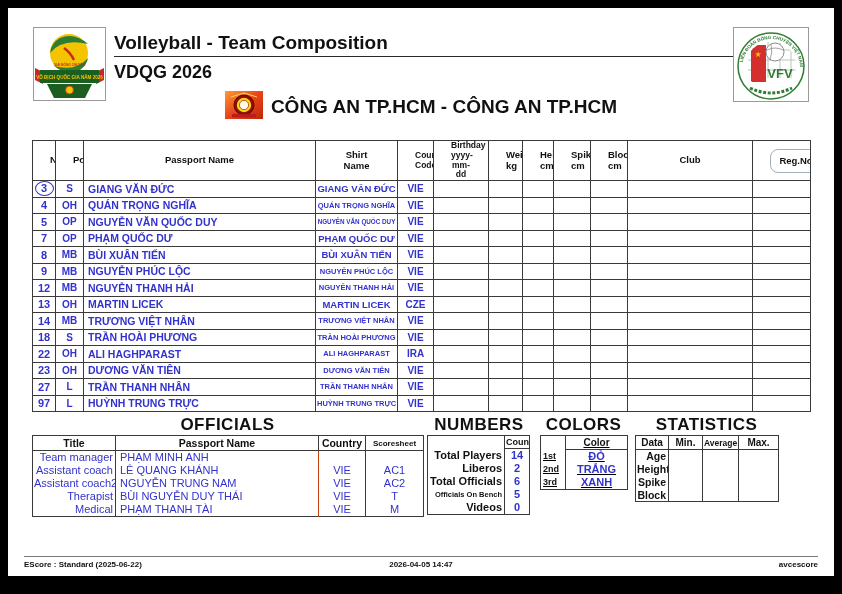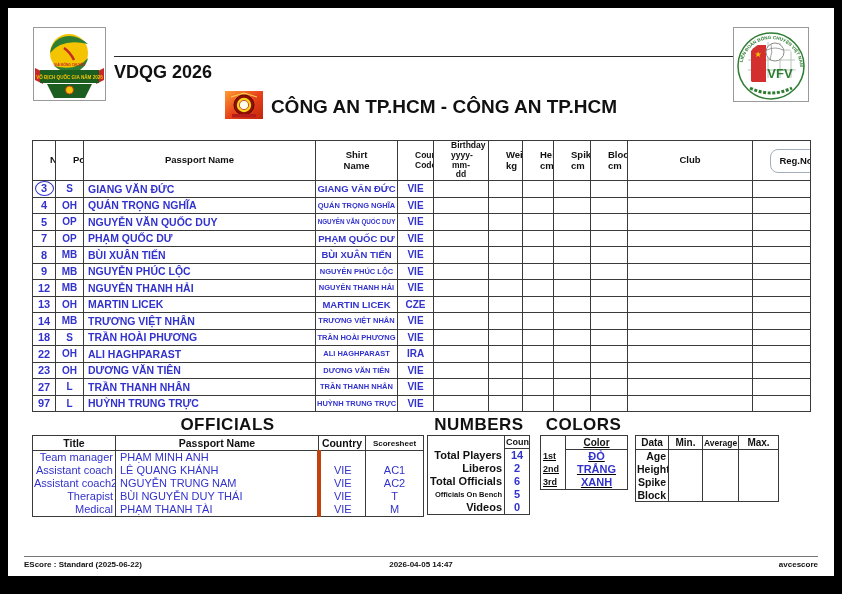--- a/index.html
+++ b/index.html
@@ -45,21 +45,21 @@
   .t-numbers{left:415px;width:112px;}
   .t-colors{left:528px;width:95px;}
   .t-stats{left:627px;width:143px;}
 
   
   .officials{position:absolute;left:24px;top:427px;width:391px;border:1px solid #3a3a3a;}
   .officials th{border:1px solid #3a3a3a;font-size:10.5px;font-weight:bold;color:#111;height:15px;text-align:center;}
   .officials th.small-h{font-size:8px;}
   .officials td{font-size:11px;font-weight:normal;color:#3232cd;height:11.8px;vertical-align:middle;line-height:1;}
   .officials td.title-c{text-align:right;padding-right:2px;border-right:1px solid #3a3a3a;}
-  .officials td.name-c{text-align:left;padding-left:4px;border-right:4px solid #c2410c;}
+  .officials td.name-c{text-align:left;padding-left:4px;border-right:1px solid #c2410c;}
   .officials td.ctr{text-align:center;border-right:1px solid #3a3a3a;}
 
   
   .numbers{position:absolute;left:419px;top:427px;width:102px;border:1px solid #3a3a3a;}
   .numbers th{font-size:9px;font-weight:bold;color:#111;height:13px;border-left:1px solid #3a3a3a;border-bottom:1px solid #3a3a3a;text-align:center;}
   .numbers td{height:13px;vertical-align:middle;line-height:1;}
   .numbers td.nlabel{text-align:right;padding-right:2px;font-size:11px;font-weight:bold;color:#111;}
   .numbers td.nlabel.small{font-size:7.5px;}
   .numbers td.nval{text-align:center;font-size:11px;font-weight:bold;color:#3232cd;border-left:1px solid #3a3a3a;}
 
@@ -98,20 +98,21 @@
       <text x="35.5" y="38" font-size="3.2" font-weight="bold" fill="#c62828" text-anchor="middle">GIẢI BÓNG CHUYỀN</text>
       <polygon points="1,40 9,44 9,56 1,52" fill="#c62828"></polygon>
       <polygon points="70,40 62,44 62,56 70,52" fill="#c62828"></polygon>
       <path d="M6 42 L65 42 L65 55 L6 55 Z" fill="#1b5e20"></path>
       <text x="35.5" y="50.5" font-size="4.6" font-weight="bold" fill="#f5c400" text-anchor="middle">VÔ ĐỊCH QUỐC GIA NĂM 2026</text>
       <path d="M13 56 L58 56 L51 70 L20 70 Z" fill="#1b5e20"></path>
       <circle cx="35.5" cy="62" r="4" fill="#f5c400" stroke="#c62828" stroke-width="0.8"></circle>
     </svg>
   </div>
 
+  <div class="main-title">Volleyball - Team Composition</div>
   <div class="title-rule"></div>
   <div class="sub-title">VDQG 2026</div>
 
   <div class="logo-box logo-right">
     <svg width="74" height="73" viewBox="0 0 74 73">
       <defs>
         <path id="arcTop" d="M8 40 A29 29 0 1 1 66 40" fill="none"></path>
         <clipPath id="inner">
             <circle cx="37" cy="38" r="25"></circle>
           </clipPath>
@@ -508,20 +509,21 @@
           <td class="rank">2nd</td>
           <td class="cval">TRẮNG</td>
         </tr>
         <tr>
           <td class="rank">3rd</td>
           <td class="cval">XANH</td>
         </tr>
       </tbody>
   </table>
 
+  <div class="sec-title t-stats">STATISTICS</div>
   <table class="stats">
     <colgroup>
         <col style="width:33px">
         <col style="width:34px">
         <col style="width:36px">
         <col style="width:40px">
       </colgroup>
     <thead>
       <tr>
         <th>Data</th>

